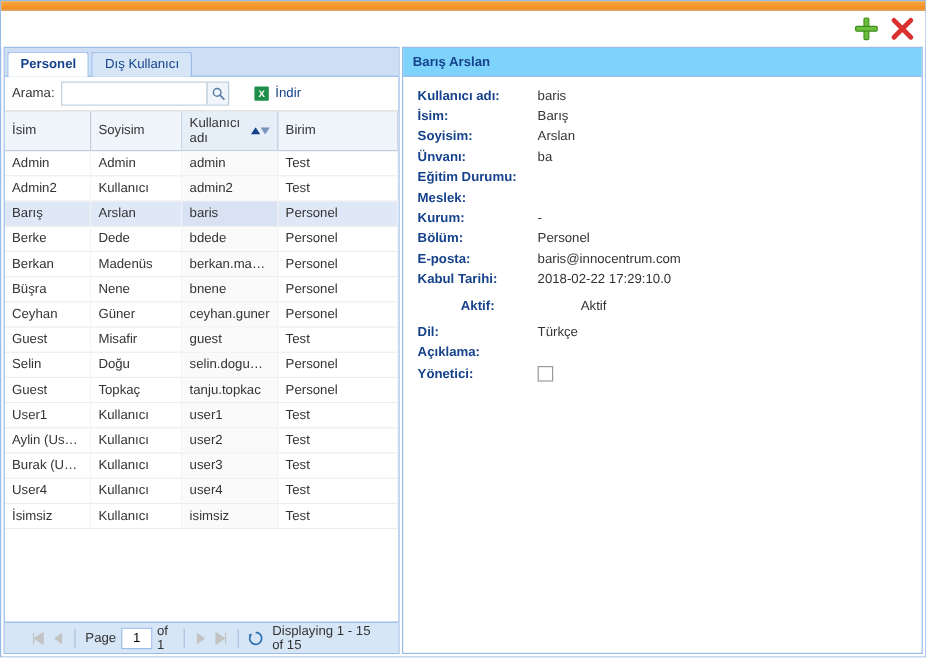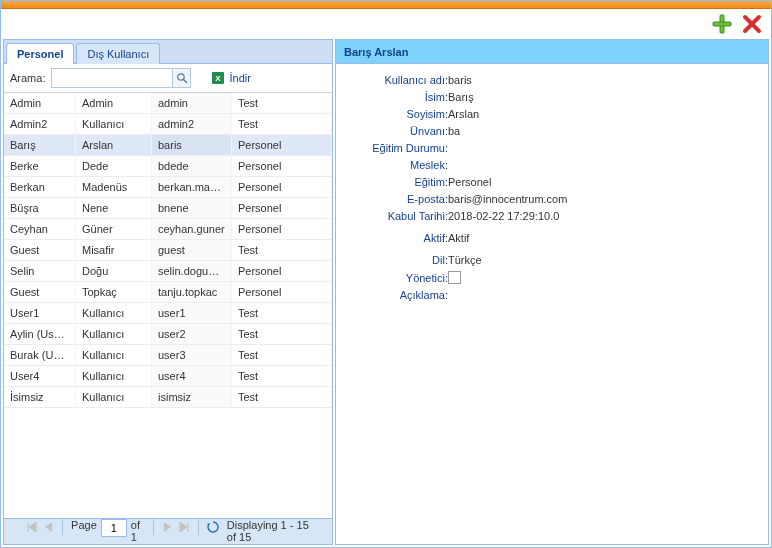--- a/index.html
+++ b/index.html
@@ -25,30 +25,30 @@
 .col-isim { width: 72px; }
 .col-soy { width: 76px; }
 .col-user { width: 80px; }
 .col-birim { flex: 1; }
 .grid-body { flex: 1; overflow: auto; }
 .grid-row { display: flex; border-bottom: 1px solid #ededed; cursor: pointer; }
 .grid-row.selected { background: #dfe8f6; }
 .gc { padding: 4px 6px; font-size: 11px; color: #333; overflow: hidden; white-space: nowrap; text-overflow: ellipsis; border-right: 1px solid #f3f3f3; }
 .grid-row.selected .gc.sorted-col { background: #d8e2f3; }
 .gc.sorted-col { background: #fafafa; }
-.pager { height: 26px; border-top: 1px solid #99bbe8; background: #d6e6f6; display: flex; align-items: flex-start; padding: 0 22px; gap: 4px; font-size: 11px; }
+.pager { height: 26px; border-top: 1px solid #99bbe8; background: #d6e6f6; display: flex; align-items: center; padding: 0 22px; gap: 4px; font-size: 11px; }
 .pager .spacer { flex: 1; }
 .pg-btn { width: 16px; height: 16px; display: flex; align-items: center; justify-content: center; cursor: pointer; color: #999; }
 .pg-btn.enabled { color: #15428b; }
 .pg-input { width: 26px; height: 18px; text-align: center; border: 1px solid #99bbe8; font-size: 11px; }
 .pg-sep { width: 1px; height: 16px; background: #aac0dd; margin: 0 4px; }
 .detail-title { background: #7dd3fc; border-bottom: 1px solid #99bbe8; padding: 4px 8px; font-size: 11px; font-weight: bold; color: #15428b; height: 24px; display: flex; align-items: center; }
 .detail-body { padding: 10px 12px; }
 .drow { display: flex; margin-bottom: 5px; align-items: center; }
-.dlabel { width: 100px; font-size: 11px; font-weight: normal; color: #15428b; text-align: right; }
+.dlabel { width: 100px; font-size: 11px; font-weight: bold; color: #15428b; }
 .dval { font-size: 11px; color: #333; }
 .checkbox-empty { width: 13px; height: 13px; border: 1px solid #999; background: #fff; display: inline-block; }
 svg { display: block; }
 </style>
 </head>
 <body>
 
 <div class="window">
   <div class="titlebar"></div>
   <div class="toolbar-top">
@@ -86,20 +86,44 @@
         <span class="dl-link">
           <span>
             <svg width="14" height="14" viewBox="0 0 14 14">
                 <rect x="1" y="1" width="12" height="12" rx="1" fill="#1d8f4a"></rect>
                 <text x="7" y="10" text-anchor="middle" font-size="8" fill="#fff" font-family="Arial" font-weight="bold">X</text>
               </svg>
           </span>
           <span>İndir</span>
         </span>
       </div>
+      <div class="grid-head">
+        <div class="gh-cell col-isim">
+            <span>İsim</span>
+          </div>
+        <div class="gh-cell col-soy">
+            <span>Soyisim</span>
+          </div>
+        <div class="gh-cell col-user sorted">
+          <span>Kullanıcı adı</span>
+          <span>
+              <svg width="8" height="6">
+                <path d="M4 0 L8 6 L0 6 Z" fill="#15428b"></path>
+              </svg>
+            </span>
+          <span>
+              <svg width="8" height="6">
+                <path d="M0 0 L8 0 L4 6 Z" fill="#7a95bd"></path>
+              </svg>
+            </span>
+        </div>
+        <div class="gh-cell col-birim">
+            <span>Birim</span>
+          </div>
+      </div>
       <div class="grid-body" id="grid-body">
           <div class="grid-row">
             <div class="gc col-isim">Admin</div>
             <div class="gc col-soy">Admin</div>
             <div class="gc col-user sorted-col">admin</div>
             <div class="gc col-birim">Test</div>
           </div>
           <div class="grid-row">
             <div class="gc col-isim">Admin2</div>
             <div class="gc col-soy">Kullanıcı</div>
@@ -244,43 +268,47 @@
           </div>
         <div class="drow">
             <span class="dlabel">Eğitim Durumu:</span>
             <span class="dval"></span>
           </div>
         <div class="drow">
             <span class="dlabel">Meslek:</span>
             <span class="dval"></span>
           </div>
         <div class="drow">
-            <span class="dlabel">Eğitim:</span>
+            <span class="dlabel">Kurum:</span>
+            <span class="dval">-</span>
+          </div>
+        <div class="drow">
+            <span class="dlabel">Bölüm:</span>
             <span class="dval">Personel</span>
           </div>
         <div class="drow">
             <span class="dlabel">E-posta:</span>
             <span class="dval">baris@innocentrum.com</span>
           </div>
         <div class="drow">
             <span class="dlabel">Kabul Tarihi:</span>
             <span class="dval">2018-02-22 17:29:10.0</span>
           </div>
-        <div class="drow" style="margin-top:10px;">
+        <div class="drow" style="margin-top:10px;margin-left:36px;">
             <span class="dlabel">Aktif:</span>
             <span class="dval">Aktif</span>
           </div>
         <div class="drow" style="margin-top:10px;">
             <span class="dlabel">Dil:</span>
             <span class="dval">Türkçe</span>
           </div>
         <div class="drow">
+            <span class="dlabel">Açıklama:</span>
+            <span class="dval"></span>
+          </div>
+        <div class="drow">
             <span class="dlabel">Yönetici:</span>
             <span class="checkbox-empty"></span>
-          </div>
-        <div class="drow">
-            <span class="dlabel">Açıklama:</span>
-            <span class="dval"></span>
           </div>
       </div>
     </div>
   </div>
 </div>
 
 </body></html>

